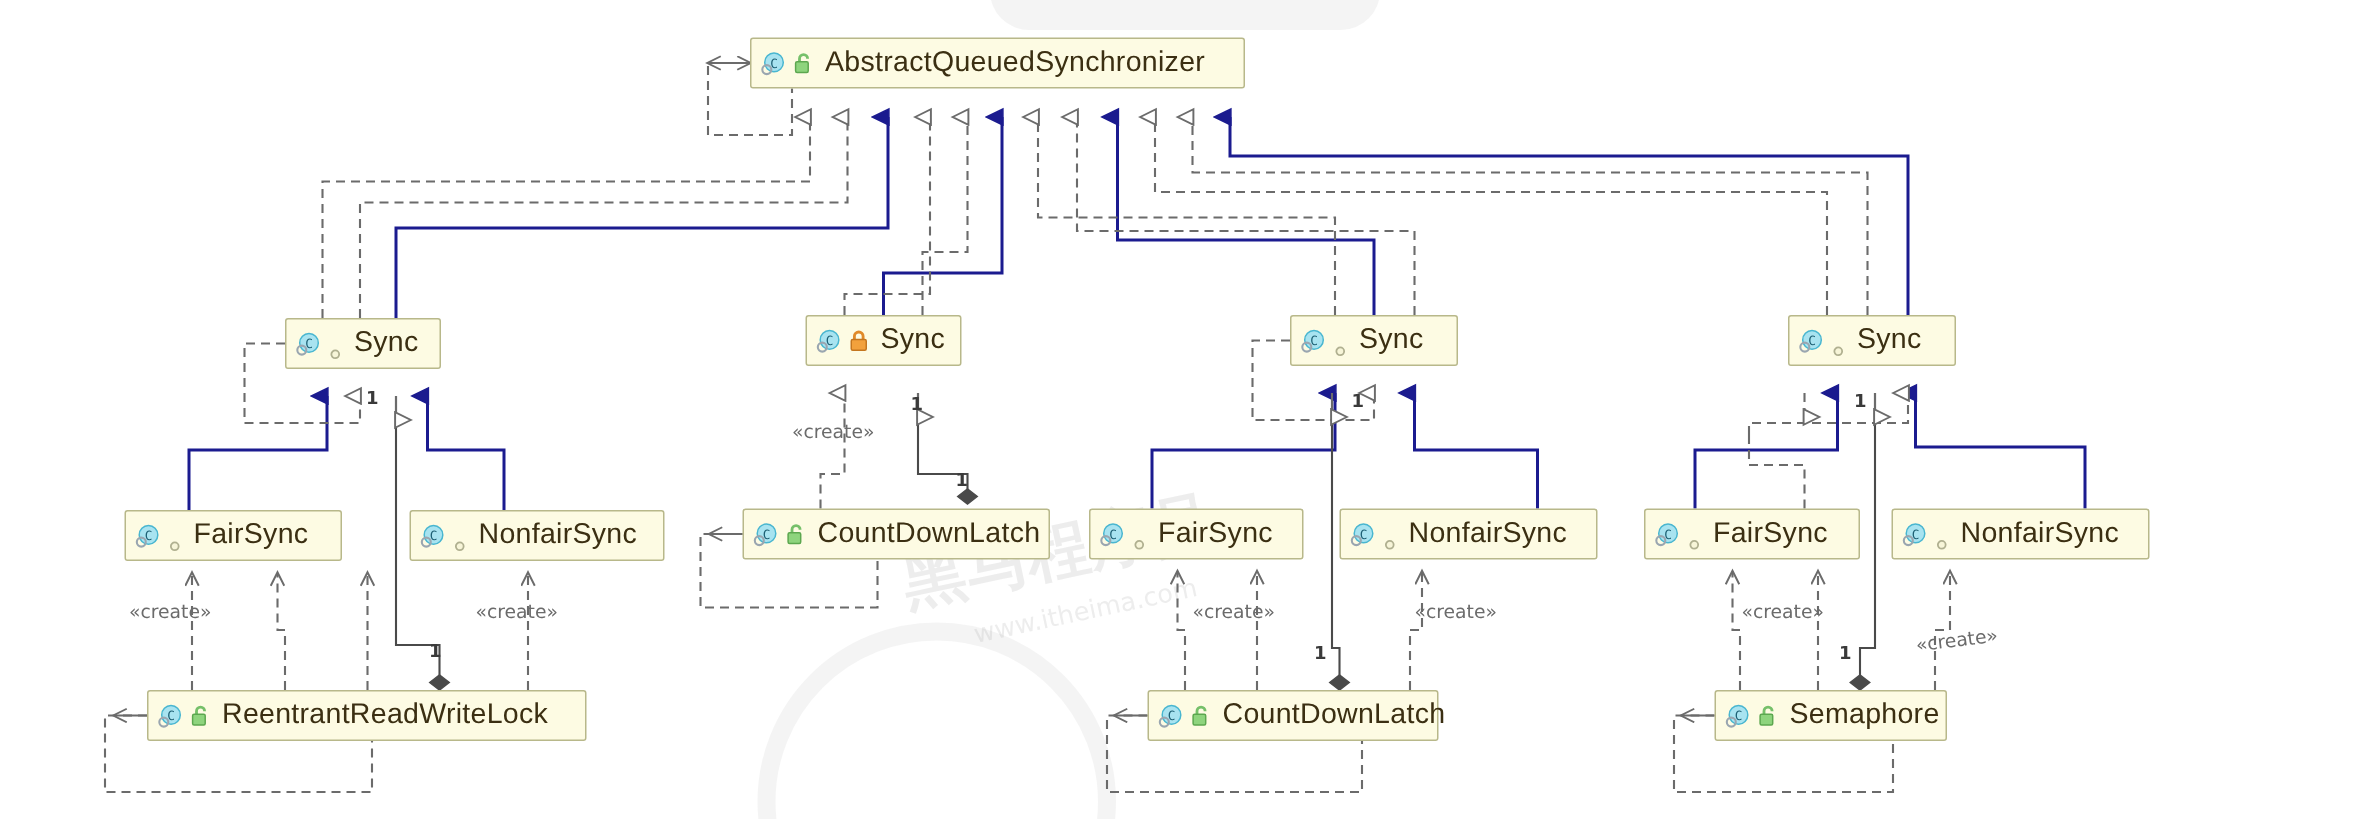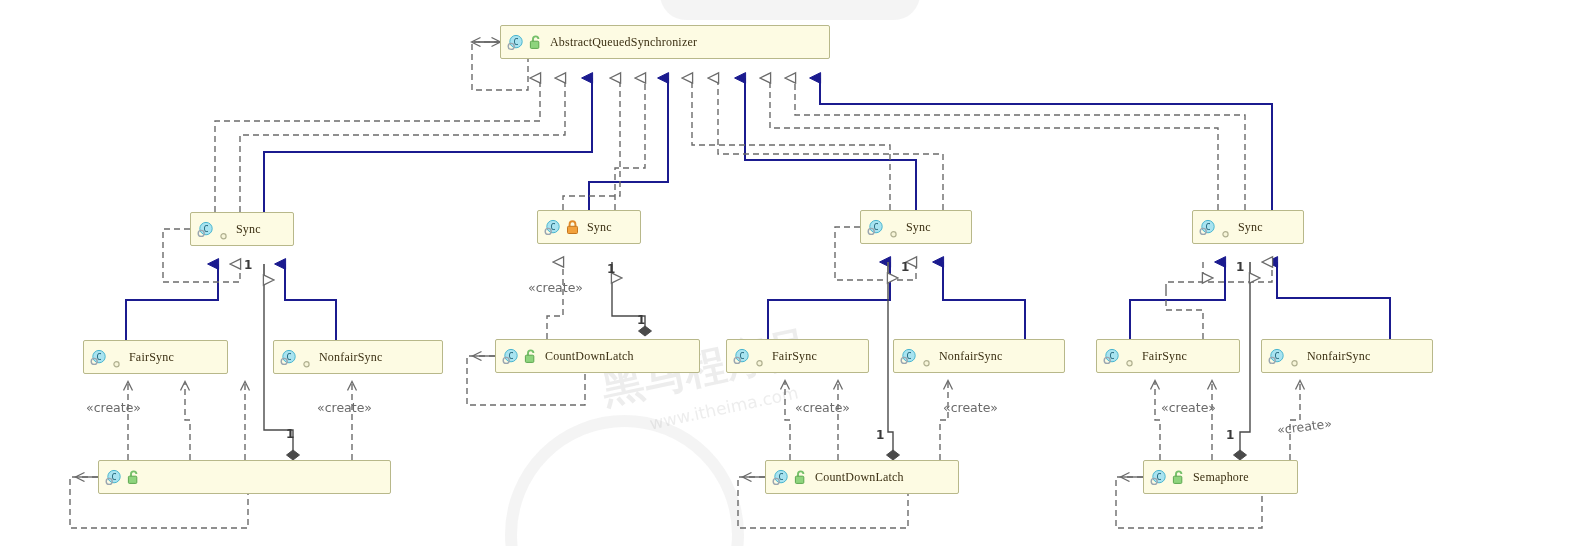--- a/index.html
+++ b/index.html
@@ -30,22 +30,22 @@
     border: 1px solid #b8b88a;
     border-radius: 2px;
     height: 34px;
     display: flex;
     align-items: center;
     padding: 0 9px 0 6px;
     gap: 5px;
     white-space: nowrap;
   }
   .uml-class .cname {
-    font-family: Liberation Serif, serif;
-    font-size: 12px;
+    font-family: Liberation Sans, sans-serif;
+    font-size: 19px;
     color: #3b2f12;
     letter-spacing: 0.2px;
     padding-left: 3px;
   }
   .icon-c {
     width: 17px; height: 17px;
     flex: 0 0 auto;
     display: inline-block;
   }
   .icon-lock {
@@ -370,20 +370,21 @@
       <div class="uml-class" style="left: 98px; top: 460px; width: 293px;">
         <span class="icon-c"><svg viewBox="0 0 17 17" width="17" height="17">
             <circle cx="9" cy="7.6" r="6.2" fill="#a8e3f0" stroke="#49b6d0" stroke-width="1"></circle>
             <text x="9" y="11.3" font-size="8.5" font-family="DejaVu Sans Mono, monospace" fill="#1d5f73" text-anchor="middle">C</text>
             <circle cx="4.2" cy="12.4" r="3" fill="none" stroke="#9aa6b0" stroke-width="1.4"></circle>
           </svg></span>
         <span class="icon-lock"><svg viewBox="0 0 13 15" width="13" height="15">
             <path d="M4,6.4 L4,4.1 A2.7,2.7 0 0 1 9.4,4.1" fill="none" stroke="#76c06a" stroke-width="1.9"></path>
             <rect x="1.4" y="6.2" width="8.4" height="7.2" rx="1" fill="#8ed47d" stroke="#5ca74f" stroke-width="1"></rect>
           </svg></span>
+        <span class="cname">ReentrantReadWriteLock</span>
       </div>
       <div class="uml-class" style="left: 765px; top: 460px; width: 194px;">
         <span class="icon-c"><svg viewBox="0 0 17 17" width="17" height="17">
             <circle cx="9" cy="7.6" r="6.2" fill="#a8e3f0" stroke="#49b6d0" stroke-width="1"></circle>
             <text x="9" y="11.3" font-size="8.5" font-family="DejaVu Sans Mono, monospace" fill="#1d5f73" text-anchor="middle">C</text>
             <circle cx="4.2" cy="12.4" r="3" fill="none" stroke="#9aa6b0" stroke-width="1.4"></circle>
           </svg></span>
         <span class="icon-lock"><svg viewBox="0 0 13 15" width="13" height="15">
             <path d="M4,6.4 L4,4.1 A2.7,2.7 0 0 1 9.4,4.1" fill="none" stroke="#76c06a" stroke-width="1.9"></path>
             <rect x="1.4" y="6.2" width="8.4" height="7.2" rx="1" fill="#8ed47d" stroke="#5ca74f" stroke-width="1"></rect>

